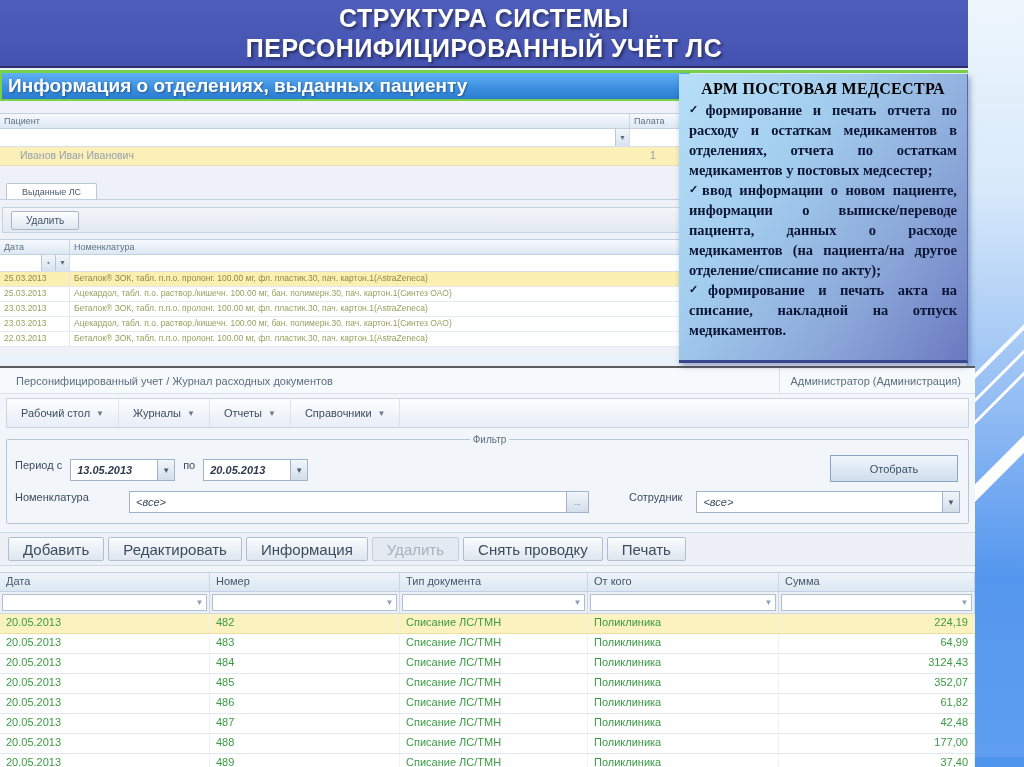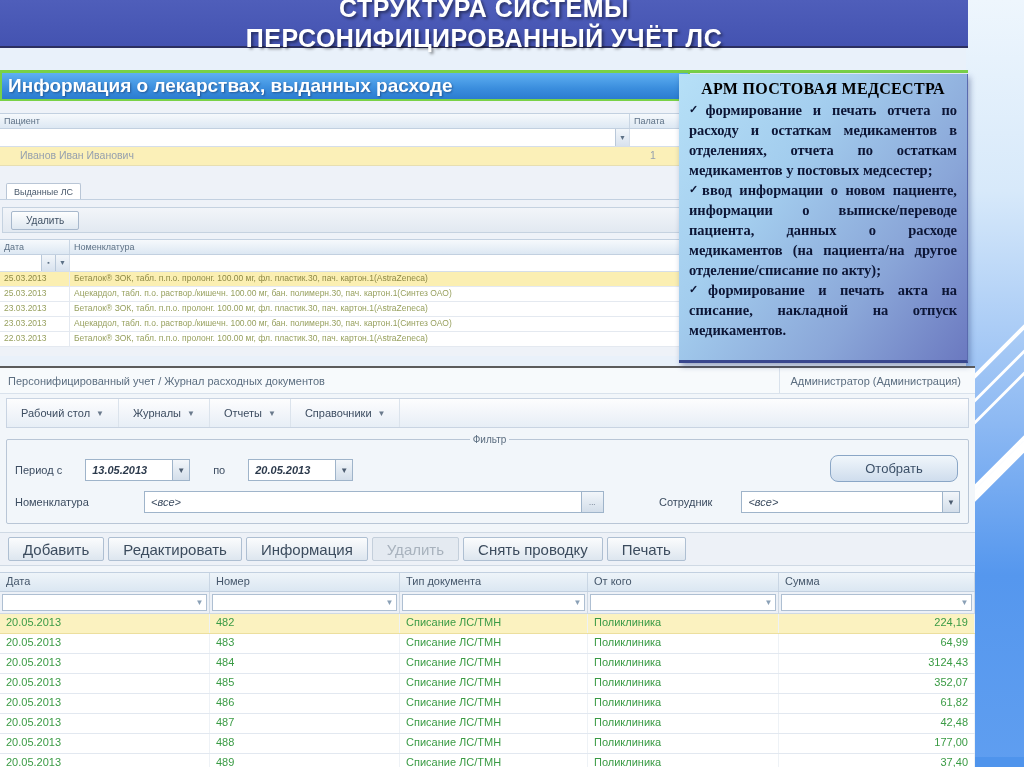--- a/index.html
+++ b/index.html
@@ -12,21 +12,21 @@
     background:linear-gradient(180deg,#eef6fd 0%,#d7e9fa 25%,#8db9f3 55%,#5597ee 75%,#5f9ef0 100%); overflow:hidden; }
   .stripe { position:absolute; background:#ffffff; transform:rotate(45deg); border-radius:2px; }
   .s1 { width:4px; height:300px; left:18px; top:215px; }
   .s2 { width:3px; height:300px; left:30px; top:228px; }
   .s3 { width:3px; height:300px; left:40px; top:240px; }
   .s4 { width:9px; height:320px; left:10px; top:330px; }
   .s5 { width:4px; height:300px; left:44px; top:300px; }
   .bottom-bar { position:absolute; left:0; top:757px; width:1024px; height:10px; background:#4f94ec; }
 
   
-  .header { position:absolute; left:0; top:0; width:968px; height:48px;
+  .header { position:absolute; left:0; top:0; width:968px; height:68px;
     background:linear-gradient(180deg,#4f5eba 0%,#4453b1 100%);
     border-bottom:2px solid #2c3060; display:flex; flex-direction:column; justify-content:center; align-items:center; }
   .header .t { color:#ffffff; font-weight:bold; font-size:25px; letter-spacing:.5px; line-height:1.2;
     text-shadow:2px 2px 3px rgba(0,0,0,.45); }
   .green-line { position:absolute; left:0; top:70px; width:968px; height:3px; background:#79d147; }
 
   
   .upper-win { position:absolute; left:0; top:73px; width:690px; height:283px; background:#eef2f8; }
   .upper-title { height:28px; background:linear-gradient(180deg,#5fb0f2 0%,#3a8ddd 60%,#2b7cd0 100%);
     border:2px solid #79d147; border-top:none; color:#fff; font-size:19px; font-weight:bold;
@@ -39,21 +39,21 @@
   .grid-filter > div { border-right:1px solid #d5dee9; position:relative; }
   .combo-btn { position:absolute; right:0; top:0; width:14px; height:100%;
     background:linear-gradient(180deg,#f2f6fa,#d8e2ee); border-left:1px solid #b9c8d9;
     font-size:7px; color:#5d7186; display:flex; align-items:center; justify-content:center; }
   .sel-row { display:flex; height:19px; background:#fbf0b8; font-size:10.5px; color:#96a0ae;
     border-bottom:1px solid #e7dfb2; }
   .sel-row > div { padding:2px 20px; white-space:nowrap; overflow:hidden; }
   .upper-gap { height:15px; }
   .tab-row { padding-left:6px; height:18px; }
   .tab { display:inline-block; background:#fff; border:1px solid #b9c6d6; border-bottom:none;
-    font-size:9px; color:#4a5a6c; padding:3px 7px 2px; border-radius:2px 2px 0 0; }
+    font-size:9px; color:#4a5a6c; padding:3px 15px 2px; border-radius:2px 2px 0 0; }
   .tab-line { border-top:1px solid #c2d0e0; height:8px; }
   .mini-toolbar { margin:0 2px; height:26px; background:linear-gradient(180deg,#f2f5f9,#e2e9f1);
     border:1px solid #c5d2e0; display:flex; align-items:center; padding-left:8px; }
   .btn-sm { font-size:10px; color:#3f5063; background:linear-gradient(180deg,#fdfefe,#dfe8f1);
     border:1px solid #a7b8cc; border-radius:2px; padding:3px 14px; }
   .d-col1 { width:70px; } .d-col2 { flex:1; }
   .combo-sm { display:inline-block; width:14px; height:100%; float:right;
     background:linear-gradient(180deg,#f2f6fa,#d8e2ee); border-left:1px solid #b9c8d9;
     font-size:7px; color:#5d7186; text-align:center; line-height:16px; }
   .drow { display:flex; height:15px; font-size:8.5px; color:#98a15f; background:#fff;
@@ -69,44 +69,44 @@
     box-shadow:2px 3px 6px rgba(30,50,110,.4);
     padding:6px 10px 4px 10px; font-family:"Liberation Serif", serif; color:#0c1535; }
   .panel h3 { font-size:16px; text-align:center; letter-spacing:.3px; margin-bottom:2px; color:#000; }
   .panel p { font-size:14.5px; font-weight:600; text-align:justify; line-height:1.38; }
   .panel .chk { font-size:11px; vertical-align:2px; }
 
   
   .lower-win { position:absolute; left:0; top:366px; width:975px; height:391px; background:#f2f6fa;
     border-top:2px solid #5c5c5c; font-size:11px; color:#3c4c60; }
   .crumb { height:26px; background:#f7fafc; border-bottom:1px solid #d9e2ec;
-    display:flex; align-items:center; }
+    display:flex; align-items:center;padding-left:8px; }
   .crumb-left { flex:1; padding-left:8px; color:#5c6e80; }
   .crumb-right { border-left:1px solid #d9e2ec; padding:0 14px 0 10px; height:100%;
     display:flex; align-items:center; color:#5c6e80; }
   .menubar { margin:4px 6px 0; height:30px; border:1px solid #c9d4e2;
     background:linear-gradient(180deg,#fdfdfe,#e7eef6); display:flex; align-items:stretch; }
   .menu-item { display:flex; align-items:center; gap:6px; padding:0 14px; border-right:1px solid #dbe3ec;
     color:#3c4c60; }
   .arr { font-size:8px; color:#6a7a8c; }
   .filterset { margin:6px 6px 0; border:1px solid #b9c6d6; border-radius:2px; position:relative;
     padding:14px 8px 10px; }
   .filterset legend { font-size:10px; color:#5c6e80; padding:0 3px; margin-left:2px;text-align:center; }
-  .frow { display:flex; align-items:center; margin-bottom:10px;gap:15px; }
+  .frow { display:flex; align-items:flex-start; margin-bottom:10px; }
   .frow:last-child { margin-bottom:0; }
   .flabel { color:#3c4c60; }
   .combo { background:#fff; border:1px solid #9fb4ca; height:22px; display:flex; align-items:center;font-style:italic; }
   .combo .val { flex:1; padding:0 6px; white-space:nowrap; overflow:hidden; }
   .combo .cb { width:17px; height:100%; background:linear-gradient(180deg,#f2f6fa,#d3deea);
     border-left:1px solid #9fb4ca; font-size:8px; color:#4c5c70;
     display:flex; align-items:center; justify-content:center; }
   .date-combo { width:105px; margin:0 8px; font-weight:bold; color:#2c3a4c; }
   .btn-select { position:absolute; right:10px; top:10px; width:128px; height:27px;
-    background:linear-gradient(180deg,#f0f6fb,#cfdded); border:1px solid #8aa6c6; border-radius:8px;
-    color:#3c5068; font-size:13px; }
+    background:linear-gradient(180deg,#f0f6fb,#cfdded); border:1px solid #8aa6c6; border-radius:0;
+    color:#3c5068; font-size:11px; }
   .nom-combo { width:460px; margin-left:22px; }
   .emp-combo { flex:1; margin-left:14px; }
   .toolbar { margin:8px 0 0; height:34px; background:#edf1f7; border-top:1px solid #cfd9e4;
     border-bottom:1px solid #cfd9e4; display:flex; align-items:center; gap:4px; padding:0 8px; }
   .tb-btn { height:24px; padding:0 14px; font-size:15px; color:#3c4c5e;
     background:linear-gradient(180deg,#fbfcfd,#dde6ef); border:1px solid #aebfd2; border-radius:2px; }
   .tb-btn.disabled { color:#a8b2bd; background:#e4eaf1; border-color:#c4cfdb; }
   .lt-head { display:flex; height:20px; margin-top:6px; background:linear-gradient(180deg,#eef4f9,#dbe7f2);
     border-top:1px solid #c2d0e0; border-bottom:1px solid #c2d0e0; font-size:11px; color:#44566a; }
   .lt-head > div { padding:2px 6px; border-right:1px solid #c9d6e4; white-space:nowrap; overflow:hidden; }
@@ -135,21 +135,21 @@
   </div>
   <div class="bottom-bar"></div>
 
   <div class="header">
     <div class="t">СТРУКТУРА СИСТЕМЫ</div>
     <div class="t">ПЕРСОНИФИЦИРОВАННЫЙ УЧЁТ ЛС</div>
   </div>
   <div class="green-line"></div>
 
   <div class="upper-win">
-    <div class="upper-title">Информация о лекарствах,  выданных расходе</div>
+    <div class="upper-title">Информация о отделениях,  выданных пациенту</div>
     <div style="height:12px;"></div>
 
     <div class="grid-head">
       <div class="p-col1">Пациент</div>
       <div class="p-col2">Палата</div>
     </div>
     <div class="grid-filter">
       <div class="p-col1">
         <span class="combo-btn">▼</span>
       </div>

